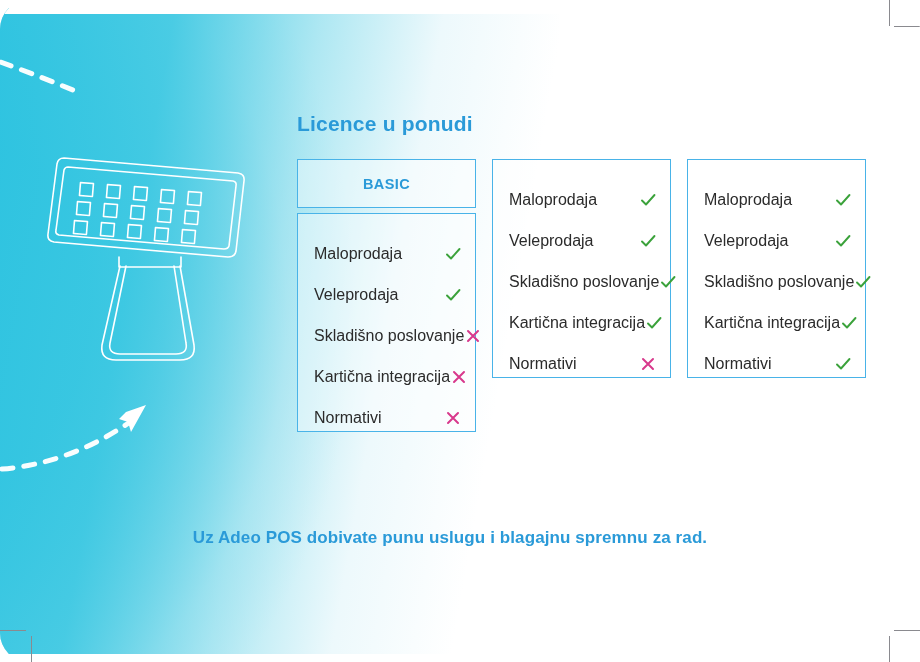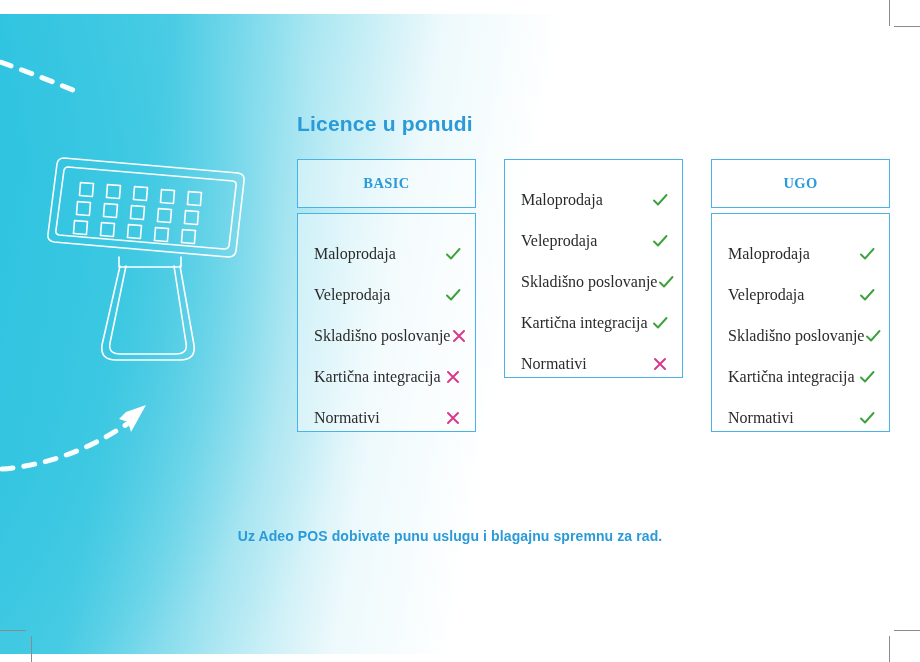--- a/index.html
+++ b/index.html
@@ -7,20 +7,21 @@
     padding: 0;
     background: #ffffff;
   }
   #page {
     position: relative;
     width: 920px;
     height: 662px;
     overflow: hidden;
     background: #ffffff;
     font-family: "Liberation Sans", sans-serif;
+    border-radius: 29px;
   }
 
   
   .bg-base {
     position: absolute;
     left: 0; top: 8px;
     width: 920px; height: 646px;
     background: #ffffff;
   }
   .bg-cyan {
@@ -90,22 +91,21 @@
     color: #2a9ad8;
     letter-spacing: 0.2px;
     white-space: nowrap;
   }
 
   .cards {
     position: absolute;
     left: 297px; top: 159px;
     width: 561px;
     display: flex;
-    gap: 28px;
-    font-family: Liberation Serif, serif;
+    gap: 16px;
   }
   .card {
     width: 179px;
     display: flex;
     flex-direction: column;
     gap: 5px;
   }
   .card-head {
     height: 47px;
     border: 1px solid #49b3e8;
@@ -143,21 +143,21 @@
     height: 18px;
     flex: 0 0 18px;
     display: block;
   }
 
   .tagline {
     position: absolute;
     left: 0; top: 528px;
     width: 900px;
     text-align: center;
-    font-size: 14px;
+    font-size: 17px;
     font-weight: bold;
     color: #2a9ad8;
     letter-spacing: 0.1px;
   }
   .tagline-inner { display: inline-block; }
 </style>
 </head>
 <body>
 
 <div id="page">
@@ -281,23 +281,20 @@
         <div class="frow">
           <span class="frow-label">Normativi</span>
           <svg class="mark" viewBox="0 0 18 18">
               <path d="M4 4 L14 14 M14 4 L4 14" fill="none" stroke="#d8398c" stroke-width="2" stroke-linecap="round"></path>
             </svg>
         </div>
       </div>
     </div>
 
     <div class="card">
-      <div class="card-head">
-        <span class="card-head-label">UGO</span>
-      </div>
       <div class="card-body">
         <div class="frow">
           <span class="frow-label">Maloprodaja</span>
           <svg class="mark" viewBox="0 0 18 18">
               <path d="M3 9.5 L7 13.5 L15.5 4" fill="none" stroke="#3ba23b" stroke-width="1.9" stroke-linecap="round" stroke-linejoin="round"></path>
             </svg>
         </div>
         <div class="frow">
           <span class="frow-label">Veleprodaja</span>
           <svg class="mark" viewBox="0 0 18 18">

